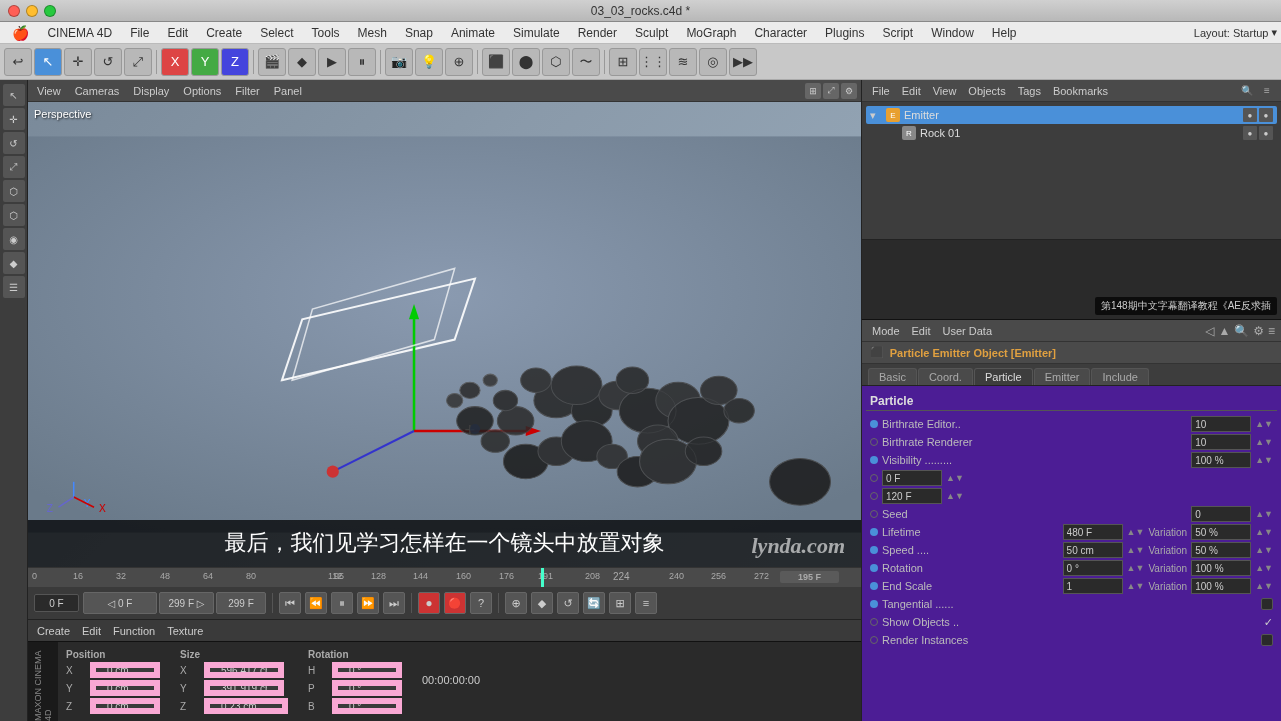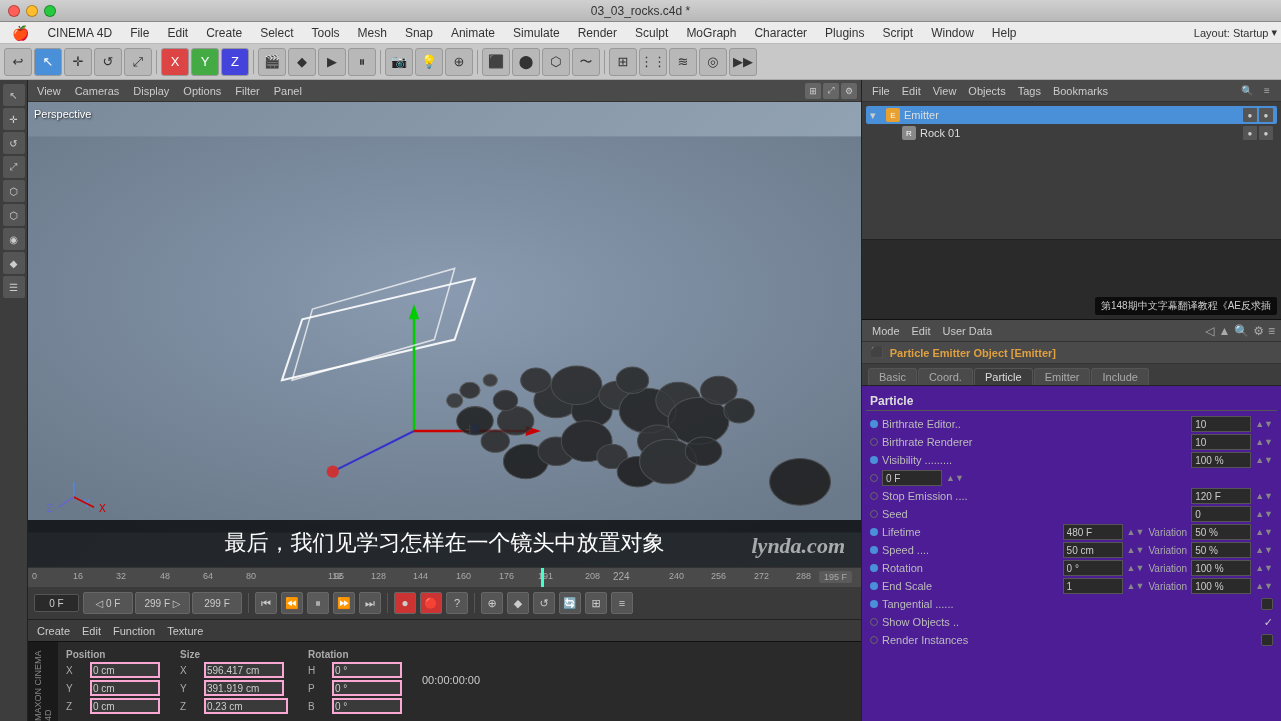--- a/index.html
+++ b/index.html
@@ -70,21 +70,21 @@
     
     .bottom-info { height: 80px; background: #2a2a2a; border-top: 1px solid #111; display: flex; }
     .bi-left { width: 30px; background: #1a1a1a; display: flex; align-items: center; justify-content: center; }
     .bi-left-text { writing-mode: vertical-rl; font-size: 9px; color: #888; transform: rotate(180deg); }
     .bi-content { flex: 1; display: flex; flex-direction: column; }
     .bi-data { flex: 1; display: flex; align-items: center; padding: 0 8px; gap: 20px; }
     .bi-group { display: flex; flex-direction: column; gap: 2px; }
     .bi-group-title { font-size: 10px; color: #aaa; font-weight: bold; }
     .bi-row { display: flex; align-items: center; gap: 4px; font-size: 10px; }
     .bi-label { color: #aaa; width: 20px; }
-    .bi-val { width: 70px; height: 16px; background: #3a3a3a; border: 2px solid #f9a8d4; color: #ccc; font-size: 10px; padding: 0 1px; }
+    .bi-val { width: 70px; height: 16px; background: #3a3a3a; border: 6px solid #f9a8d4; color: #ccc; font-size: 10px; padding: 0 11px; }
 
     
     .right-panel { width: 420px; background: #3d3d3d; border-left: 1px solid #222; display: flex; flex-direction: column; }
 
     
     .objects-panel { height: 160px; background: #3d3d3d; border-bottom: 1px solid #222; display: flex; flex-direction: column; }
     .objects-toolbar { height: 22px; background: #4a4a4a; display: flex; align-items: center; padding: 0 6px; gap: 4px; border-bottom: 1px solid #333; }
     .objects-toolbar-item { font-size: 11px; color: #ccc; cursor: pointer; padding: 1px 4px; }
     .objects-toolbar-icons { margin-left: auto; display: flex; gap: 3px; }
     .ot-icon { width: 16px; height: 16px; display: flex; align-items: center; justify-content: center; font-size: 10px; color: #aaa; cursor: pointer; }
@@ -349,27 +349,27 @@
       <span class="tl-frame-text" style="position:absolute; left:471px; top:3px; font-size:9px; color:#aaa;text-align:center;">176</span>
       <span class="tl-frame-text" style="position:absolute; left:510px; top:3px; font-size:9px; color:#aaa;">191</span>
 
       <div style="position:absolute; left:513px; top:0; width:3px; height:20px; background:#44ffcc;"></div>
       <span class="tl-frame-text" style="position:absolute; left:557px; top:3px; font-size:9px; color:#aaa;">208</span>
       <span class="tl-frame-text" style="position:absolute; left:585px; top:3px; font-size:10px; color:#aaa;">224</span>
       <span class="tl-frame-text" style="position:absolute; left:641px; top:3px; font-size:9px; color:#aaa;">240</span>
       <span class="tl-frame-text" style="position:absolute; left:683px; top:3px; font-size:9px; color:#aaa;">256</span>
       <span class="tl-frame-text" style="position:absolute; left:726px; top:3px; font-size:9px; color:#aaa;">272</span>
       <span class="tl-frame-text" style="position:absolute; left:768px; top:3px; font-size:9px; color:#aaa;">288</span>
-      <span style="position:absolute; right:9px; top:3px; font-size:9px; color:#aaa; background:#5a5a5a; padding:1px 5px; border-radius:2px;">195 F</span>
+      <span style="position:absolute; right:22px; top:3px; font-size:9px; color:#aaa; background:#5a5a5a; padding:1px 18px; border-radius:2px;font-weight:bold;">195 F</span>
     </div>
 
     <div class="timeline-controls">
       <input class="tc-input" value="0 F" readonly="" style="width: 45px;">
       <div style="display:flex; gap:2px;">
-        <div class="tc-btn" style="width:50px; font-size:10px;">◁ 0 F</div>
+        <div class="tc-btn" style="width:74px; font-size:10px;">◁ 0 F</div>
         <div class="tc-btn" style="width:55px; font-size:10px;">299 F ▷</div>
         <div class="tc-btn" style="width:50px; font-size:10px;">299 F</div>
       </div>
       <div class="tc-sep"></div>
       <div class="tc-btn">⏮</div>
       <div class="tc-btn">⏪</div>
       <div class="tc-btn play" style="background:#5a5a5a;">⏸</div>
       <div class="tc-btn">⏩</div>
       <div class="tc-btn">⏭</div>
       <div class="tc-sep"></div>
@@ -542,21 +542,20 @@
         </div>
 
         <div class="attr-row">
           <div class="attr-dot empty"></div>
           <input class="attr-input" value="0 F" readonly="" style="">
           <span class="attr-arrow">▲▼</span>
         </div>
 
         <div class="attr-row">
           <div class="attr-dot empty"></div>
-          <span class="attr-label">Stop Emission ....</span>
           <input class="attr-input" value="120 F" readonly="" style="">
           <span class="attr-arrow">▲▼</span>
         </div>
 
         <div class="attr-row">
           <div class="attr-dot empty"></div>
           <span class="attr-label">Seed</span>
           <input class="attr-input" value="0" readonly="" style="">
           <span class="attr-arrow">▲▼</span>
         </div>

